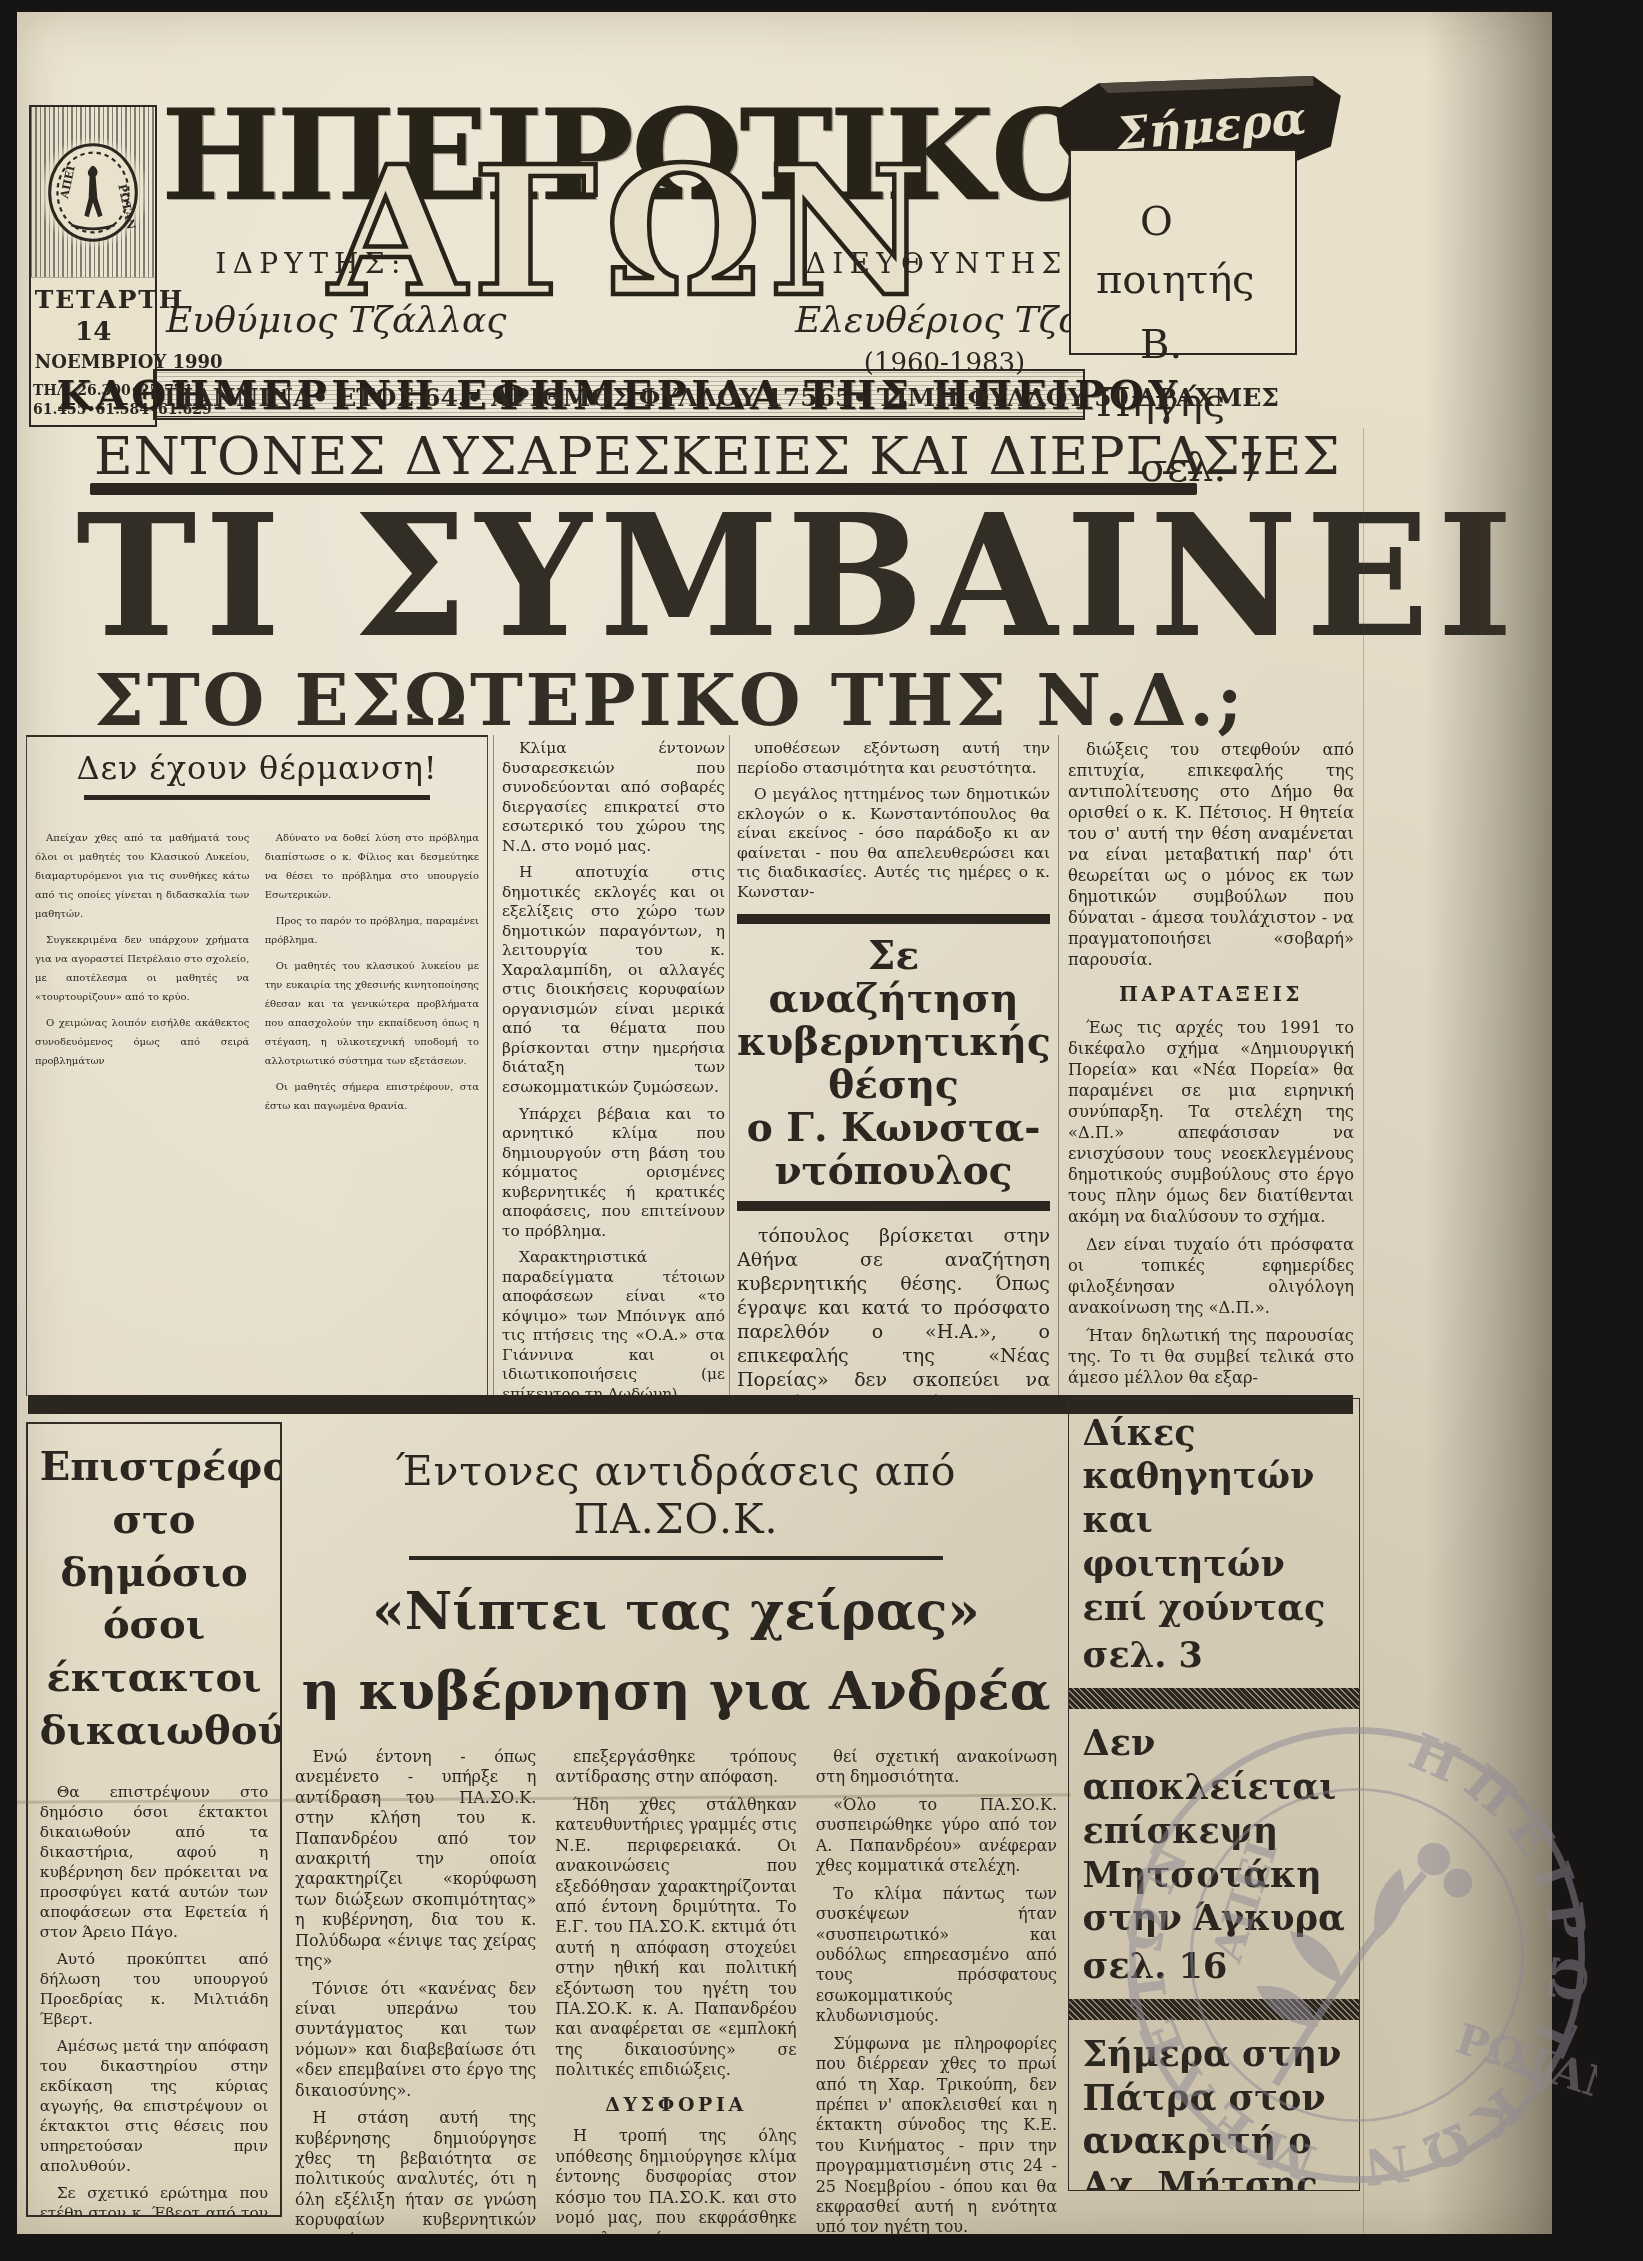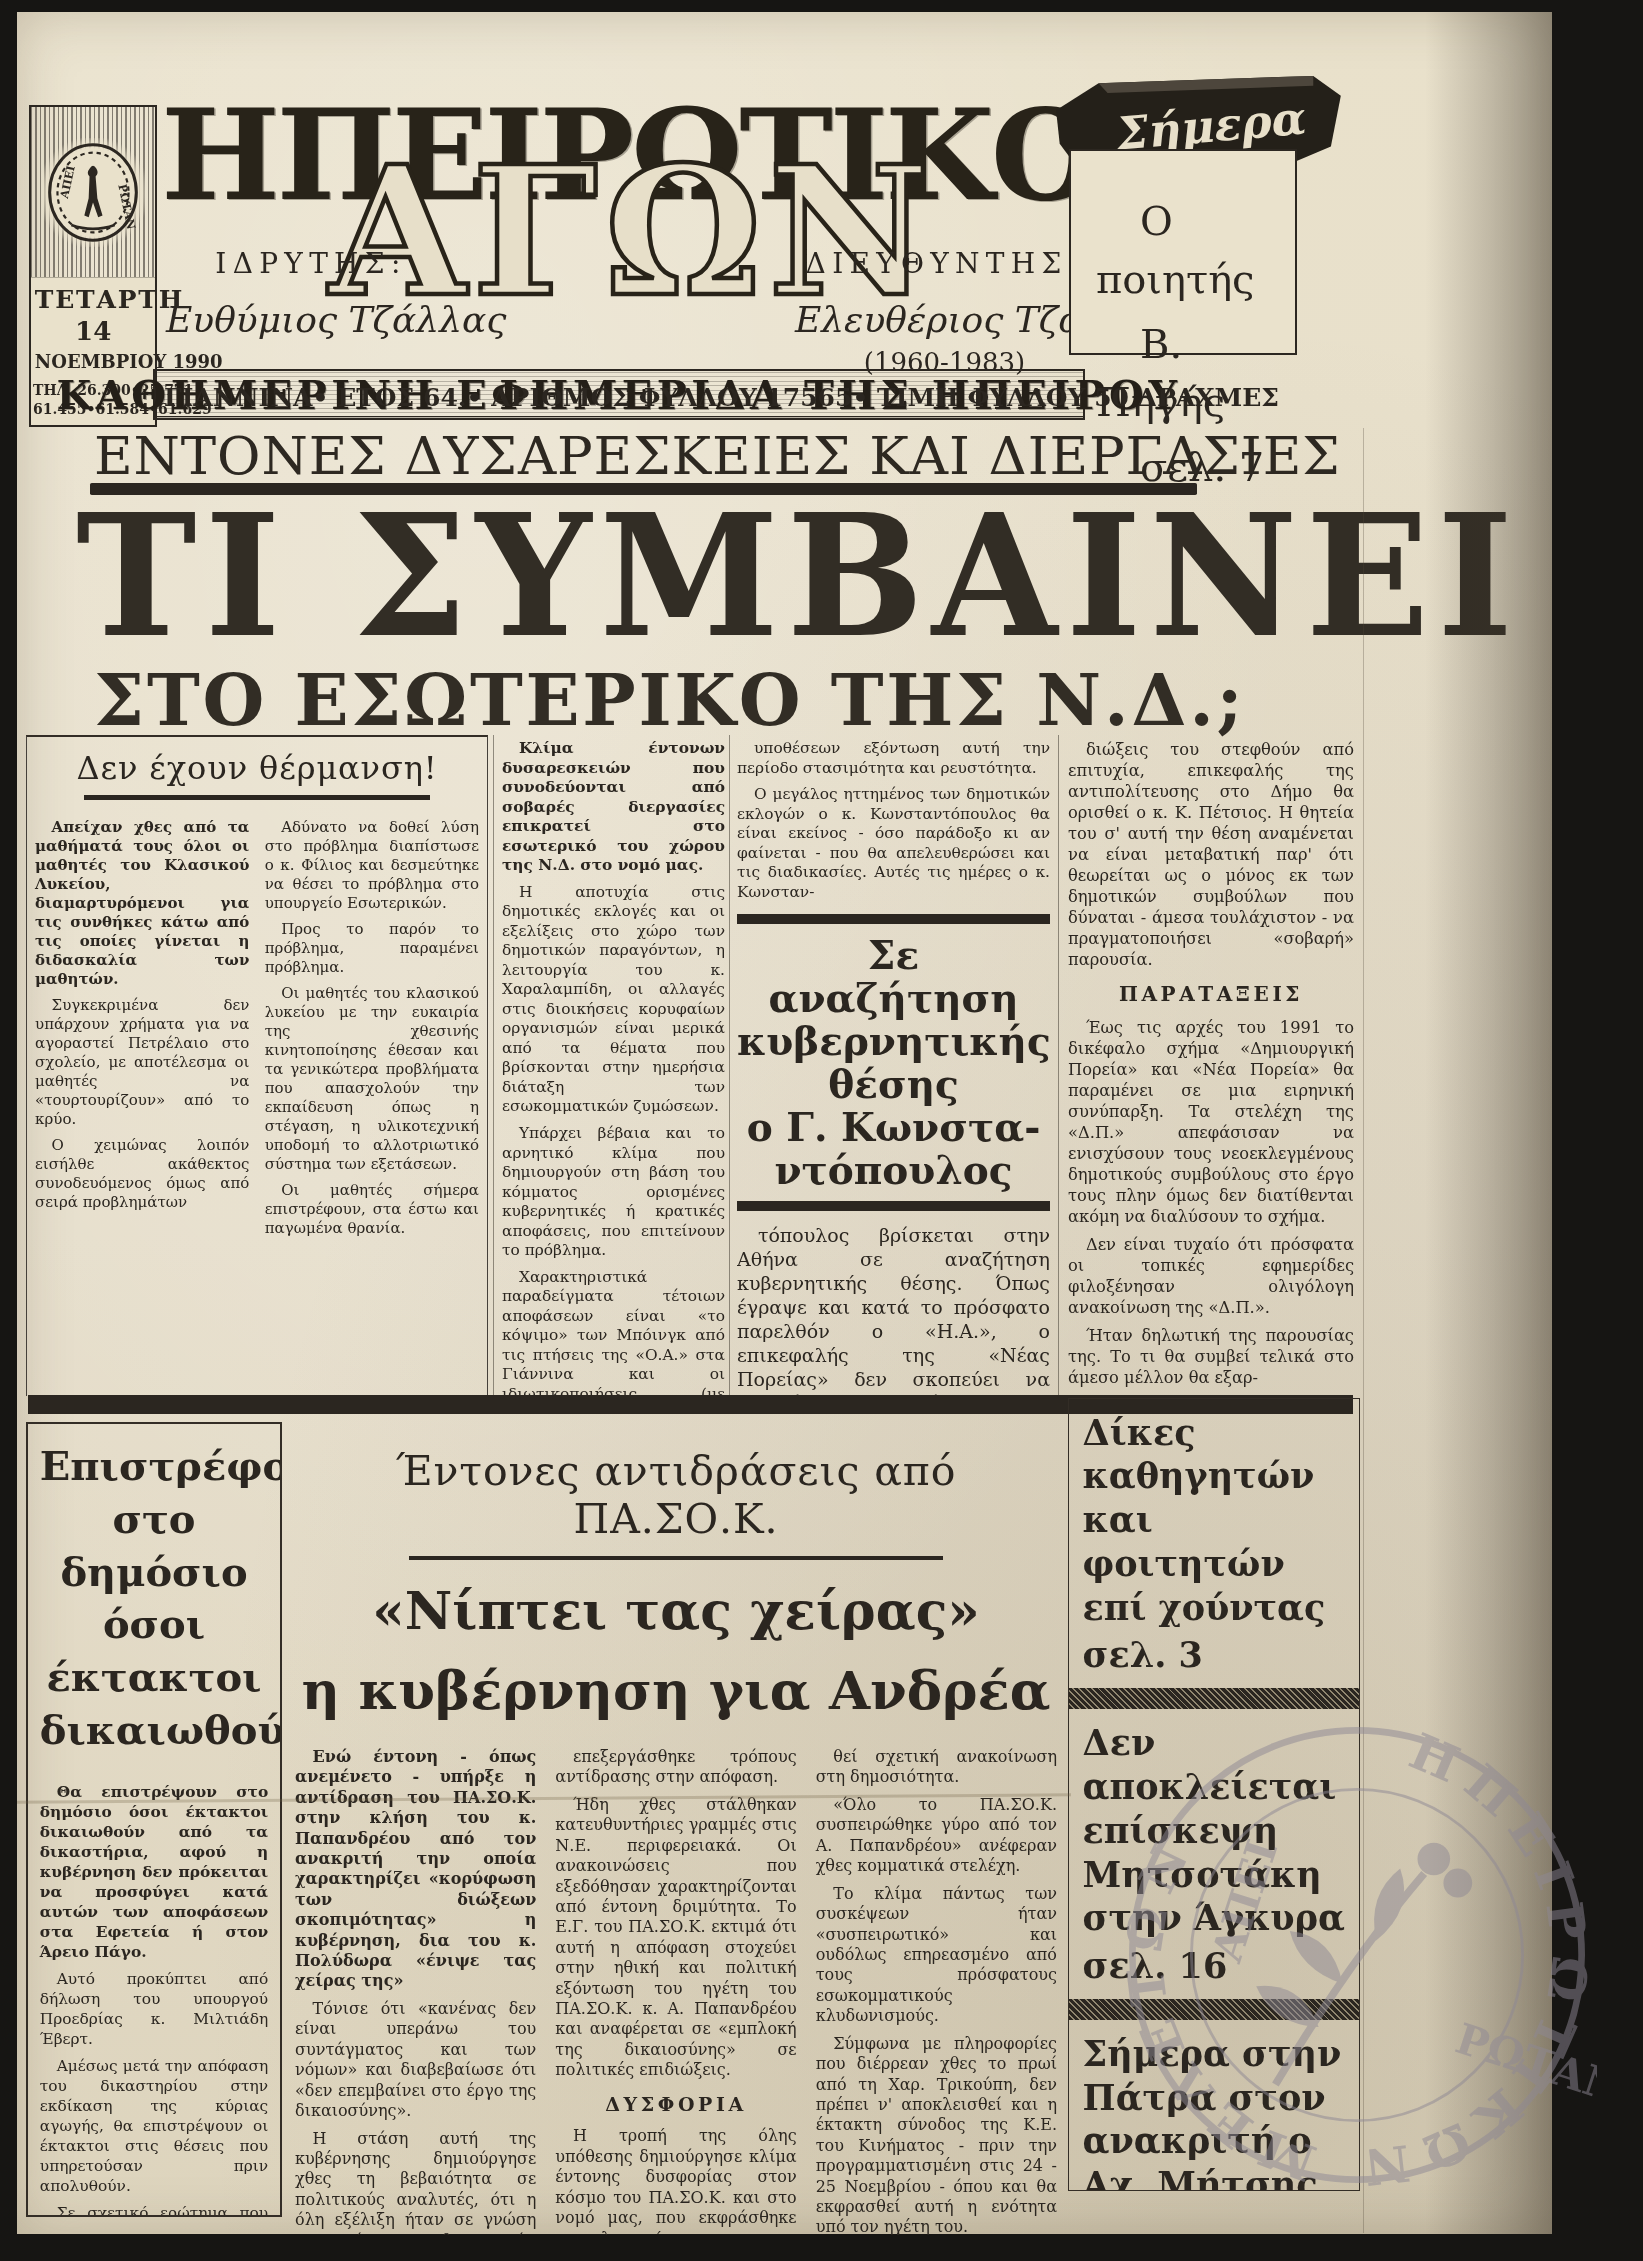--- a/index.html
+++ b/index.html
@@ -64,32 +64,32 @@
     letter-spacing:0.9px; color:#2d2821; white-space:nowrap; }
   .kicker-rule { left:73px; top:471px; width:1107px; height:11.8px; background:#2b2620; border-radius:1.8px; }
   .h1 { left:59px; top:479px; width:1289px; font-size:162px; font-weight:bold; line-height:1;
     letter-spacing:8.1px; text-align:center; color:#322d25; transform:scaleY(1.04); transform-origin:top left;
     white-space:nowrap; }
   .h2 { left:77px; top:646px; width:1054px; font-size:71px; font-weight:bold; letter-spacing:2.7px;
     text-align:center; color:#322d25; white-space:nowrap; }
 
   
   .btxt p { margin:0 0 7.2px; text-indent:1.1em; text-align:justify; }
-  .bold-first p:first-child { font-weight:bold; }
+  .bold-first p:first-child { font-weight:normal; }
   .subhead { text-align:center; font-weight:bold; letter-spacing:3.6px; margin:13.6px 0 11.8px; }
   .contin { text-align:right; font-weight:bold; margin-top:6.3px; }
 
   
   .school-box { left:9px; top:723px; width:462px; height:661px; overflow:hidden;
     border-top:2.3px solid #332d26; border-left:1.4px solid #45403a; border-right:1.4px solid #45403a; padding:11.8px 8.1px 0; }
   .school-over { text-align:center; font-size:32px; letter-spacing:0.9px; }
   .school-rule { width:78%; margin:8.1px auto 9px; border-top:4.1px solid #2b2620; border-bottom:1.4px solid #2b2620; height:2.7px; }
   .school-title { text-align:center; font-size:46px; font-weight:bold; line-height:1.18; }
   .school-title p { margin:0; }
-  .school-cols { display:flex; gap:15.4px; margin-top:18px; font-size:15px; line-height:19px; }
+  .school-cols { display:flex; gap:15.4px; margin-top:28px; font-size:10px; line-height:19px; }
   .school-cols .col { flex:1; }
 
   
   .nd-col1 { left:485px; top:723px; width:223px; height:661px; overflow:hidden;
     font-size:15.4px; line-height:19.5px; padding-top:4.5px; }
   .nd-col2 { left:720px; top:723px; width:313px; height:661px; overflow:hidden; padding-top:4.5px; }
   .nd-col2-top { font-size:15.4px; line-height:19.5px; }
   .kon-box { margin-top:11.8px; }
   .kon-bar { height:10px; background:#2b2620; border-top:1.4px solid #2b2620; margin-bottom:2.7px; }
   .kon-bar2 { height:10px; background:#2b2620; border-bottom:1.4px solid #2b2620; margin-top:2.7px; }

